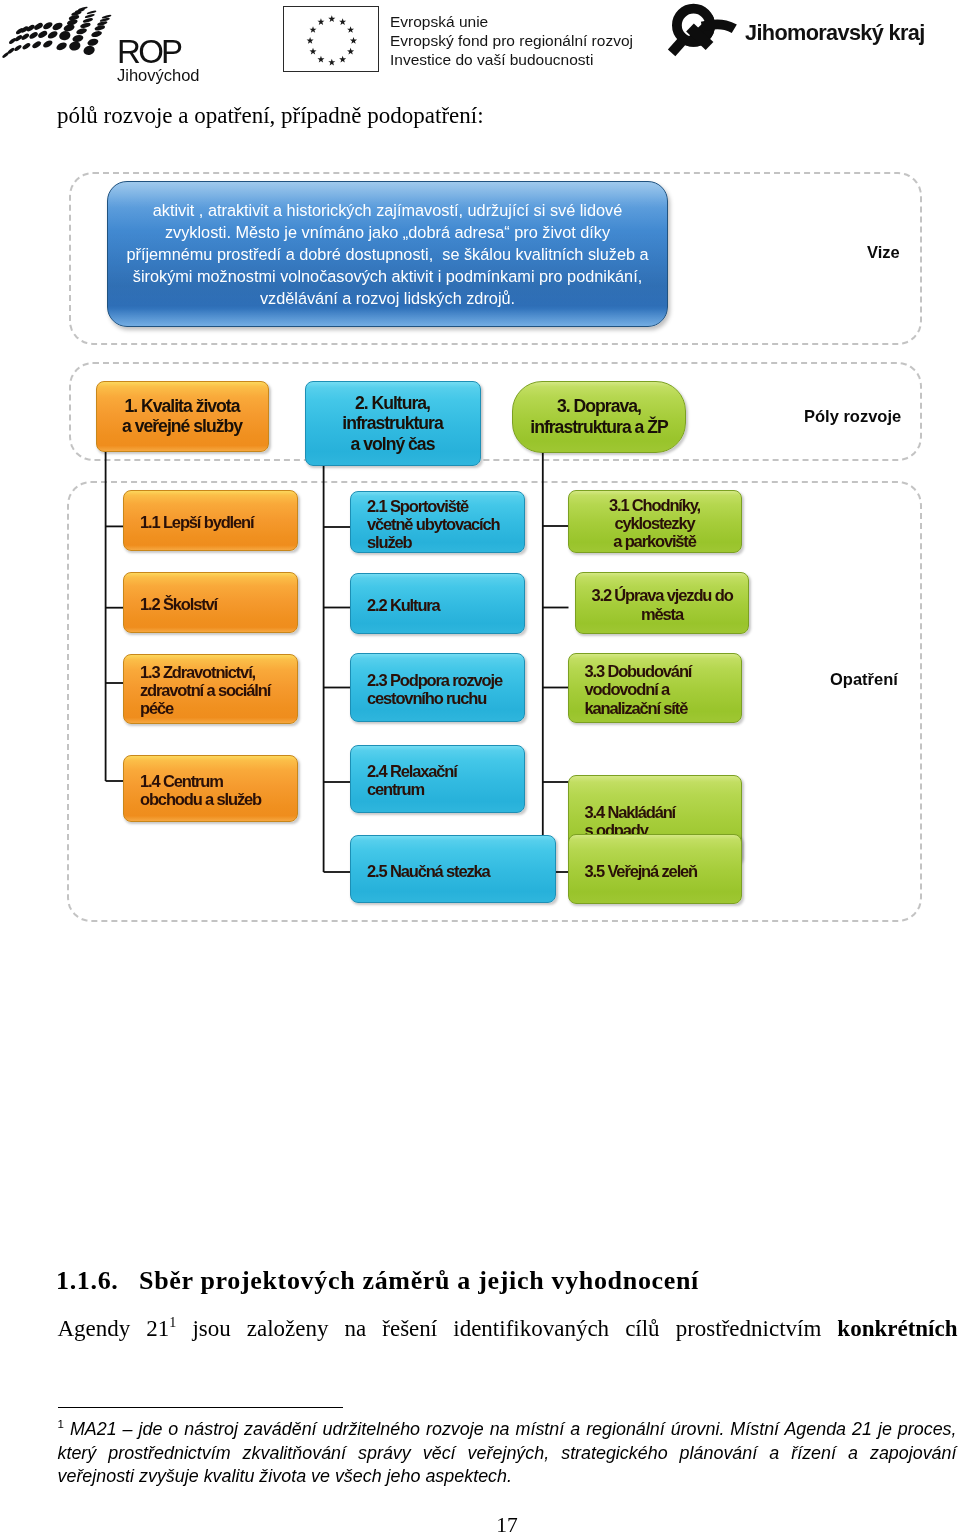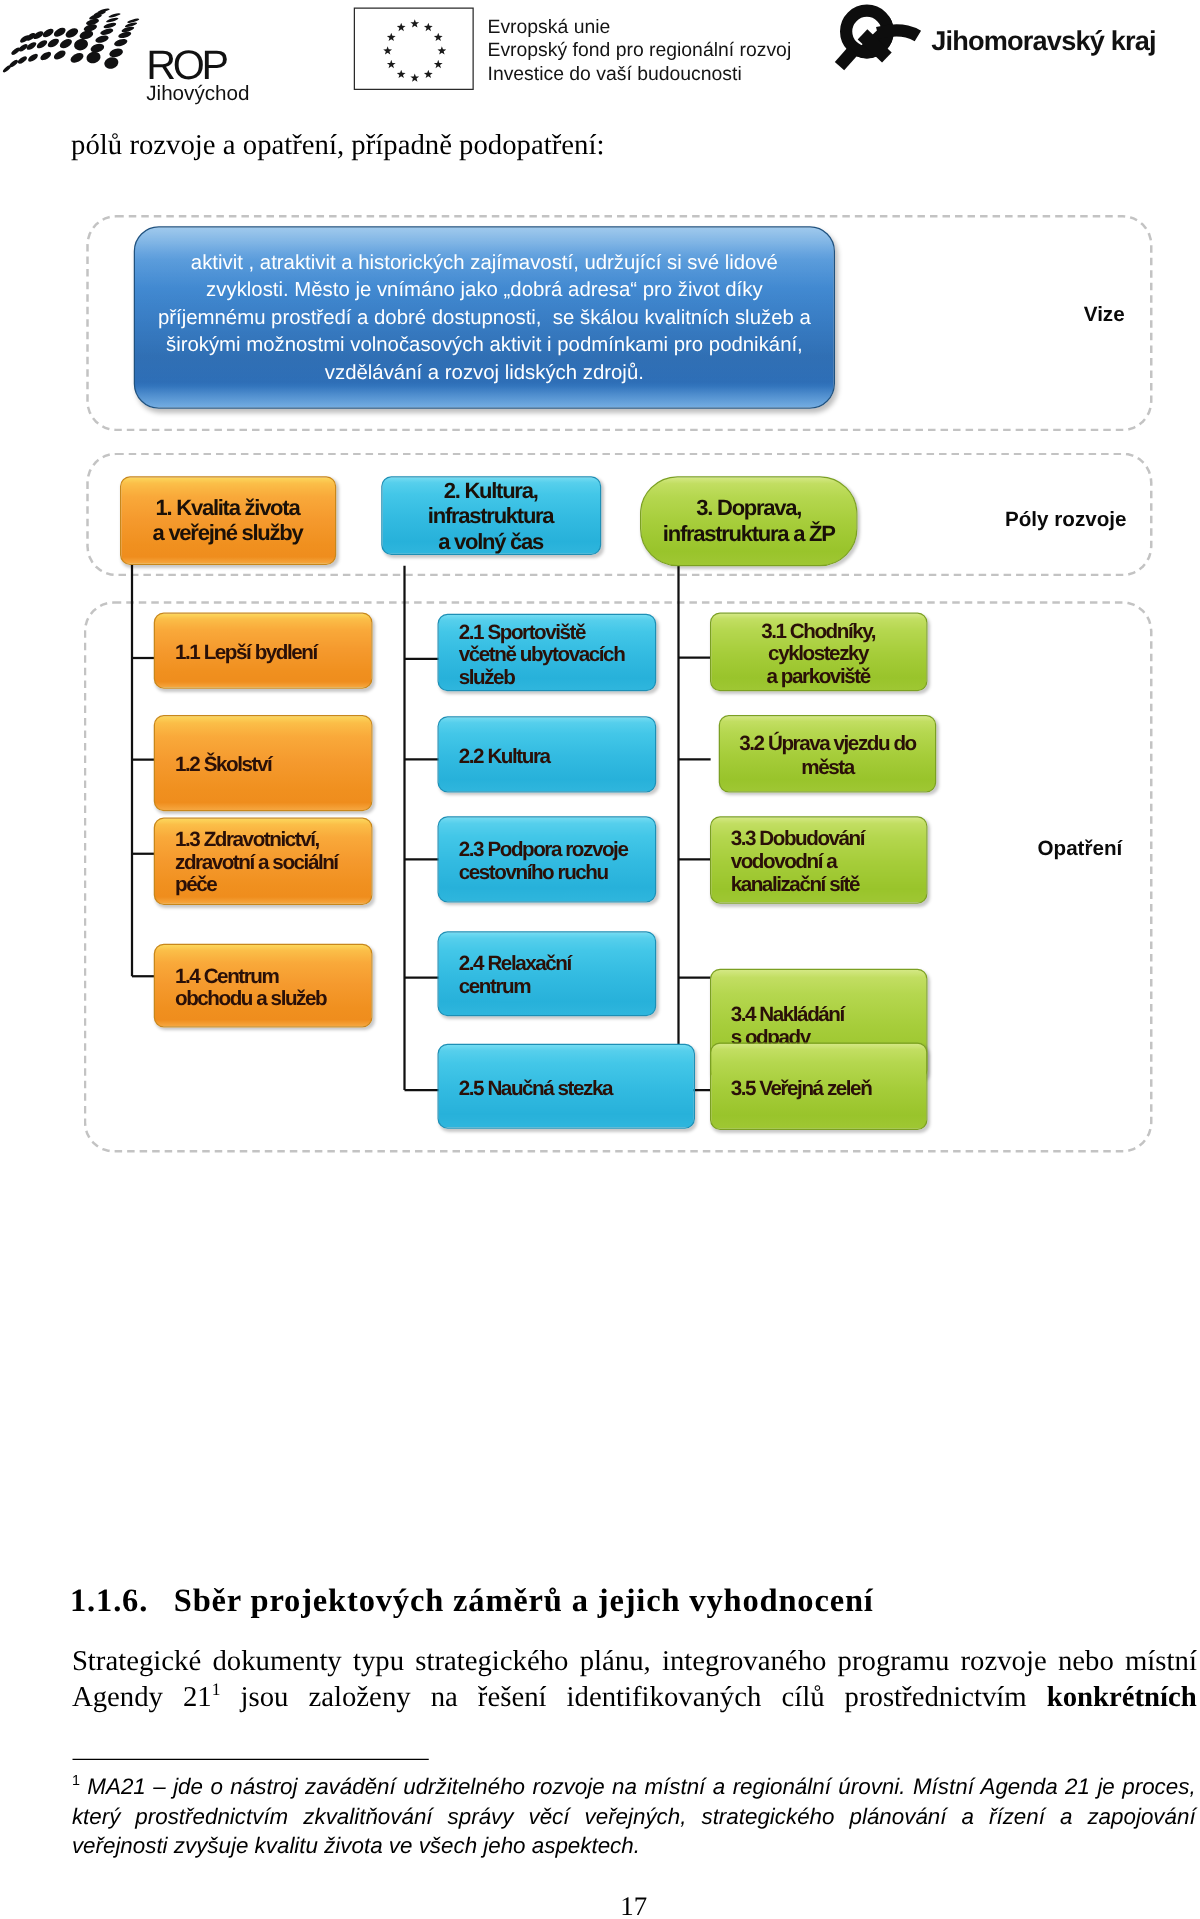--- a/index.html
+++ b/index.html
@@ -219,29 +219,29 @@
           <span class="vline">zvyklosti. Město je vnímáno jako „dobrá adresa“ pro život díky</span>
           <span class="vline">příjemnému prostředí a dobré dostupnosti,  se škálou kvalitních služeb a</span>
           <span class="vline">širokými možnostmi volnočasových aktivit i podmínkami pro podnikání,</span>
           <span class="vline">vzdělávání a rozvoj lidských zdrojů.</span>
         </p>
     </div>
 
     <div class="poles-row" id="poles-row">
         <div class="node pole orange" style="left: 95.5px; top: 380.5px; width: 173px; height: 71.5px;">1. Kvalita života
 a veřejné služby</div>
-        <div class="node pole blue" style="left: 304.5px; top: 381px; width: 176px; height: 63px;">2. Kultura,
+        <div class="node pole blue" style="left: 304.5px; top: 381px; width: 176px; height: 85px;">2. Kultura,
 infrastruktura
 a volný čas</div>
         <div class="node pole green" style="left: 512px; top: 381px; width: 174px; height: 71.5px; border-radius: 30px;">3. Doprava,
 infrastruktura a ŽP</div>
       </div>
     <div class="measures-cols" id="measures-cols">
         <div class="node meas orange" style="left: 123px; top: 490px; width: 175px; height: 61.3px;">1.1 Lepší bydlení</div>
-        <div class="node meas orange" style="left: 123px; top: 572.1px; width: 175px; height: 77px;">1.2 Školství</div>
+        <div class="node meas orange" style="left: 123px; top: 572.1px; width: 175px; height: 61px;">1.2 Školství</div>
         <div class="node meas orange" style="left: 123px; top: 654.2px; width: 175px; height: 69.4px;">1.3 Zdravotnictví,
 zdravotní a sociální
 péče</div>
         <div class="node meas orange" style="left: 123px; top: 743.3px; width: 175px; height: 67px; margin-top: 12px;">1.4 Centrum
 obchodu a služeb</div>
         <div class="node meas blue" style="left: 350px; top: 491.3px; width: 174.5px; height: 62.2px;">2.1 Sportoviště
 včetně ubytovacích
 služeb</div>
         <div class="node meas blue" style="left: 350px; top: 572.8px; width: 174.5px; height: 60.8px;">2.2 Kultura</div>
         <div class="node meas blue" style="left: 350px; top: 652.8px; width: 174.5px; height: 69.7px;">2.3 Podpora rozvoje
@@ -261,21 +261,20 @@
 s odpady</div>
         <div class="node meas green" style="left: 567.5px; top: 834.2px; width: 174px; height: 70px;">3.5 Veřejná zeleň</div>
       </div>
   </div>
 
   <div class="section-head">
     <span class="sec-num">1.1.6.</span><span class="sec-title">Sběr projektových záměrů a jejich vyhodnocení</span>
   </div>
 
   <p class="body-par">
-      <span class="body-line">Strategické dokumenty typu strategického plánu, integrovaného programu rozvoje nebo místní</span>
       <span class="body-line"><span>Agendy 21</span><sup>1</sup><span> jsou založeny na řešení identifikovaných cílů prostřednictvím </span><b>konkrétních</b></span>
     </p>
 
   <div class="footnote-rule"></div>
   <p class="footnote">
       <span class="fn-line"><sup>1</sup><span> MA21 – jde o nástroj zavádění udržitelného rozvoje na místní a regionální úrovni. Místní Agenda 21 je proces,</span></span>
       <span class="fn-line">který prostřednictvím zkvalitňování správy věcí veřejných, strategického plánování a řízení a zapojování</span>
       <span class="fn-line last">veřejnosti zvyšuje kvalitu života ve všech jeho aspektech.</span>
     </p>
 

